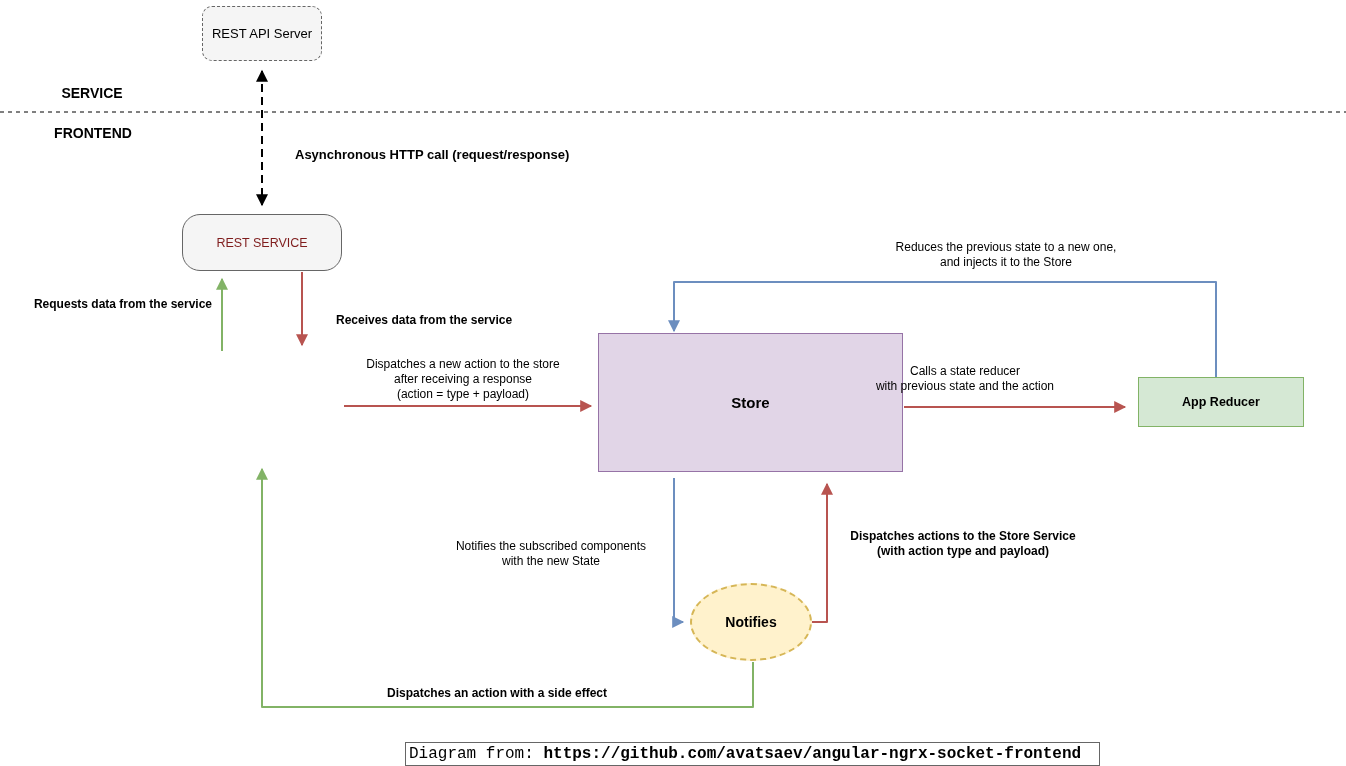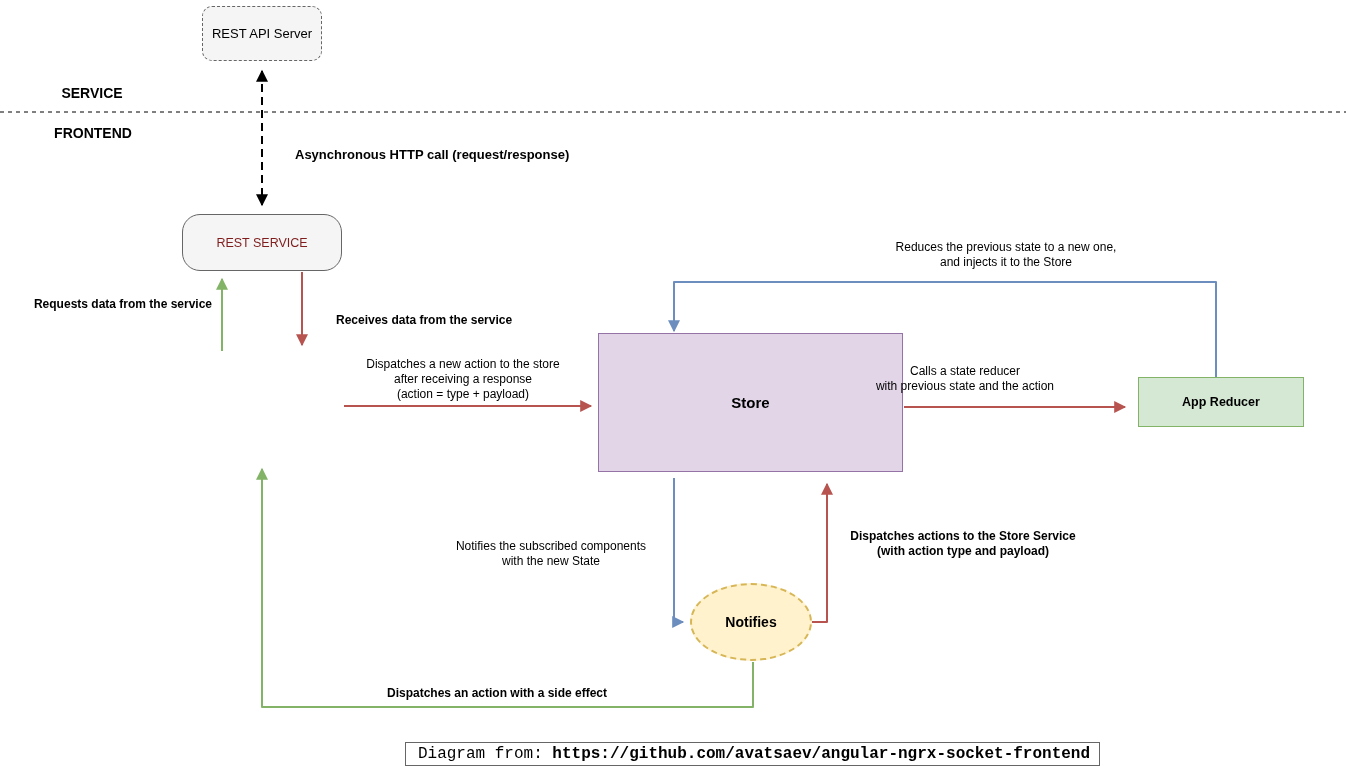--- a/index.html
+++ b/index.html
@@ -42,21 +42,20 @@
   .caption{
     position:absolute;
     left:405px;top:742px;width:690px;height:22px;
     border:1px solid #666;
     background:#fff;
     font-family:"Liberation Mono", monospace;
     font-size:16px;line-height:22px;
     padding-left:3px;
     white-space:nowrap;
     box-sizing:content-box;
-    text-align:center;
   }
   .caption .url{font-weight:bold;}
 </style>
 </head>
 <body>
 
 <div class="canvas">
 
   <svg class="edges" width="1346" height="766" viewBox="0 0 1346 766">
     <defs>

